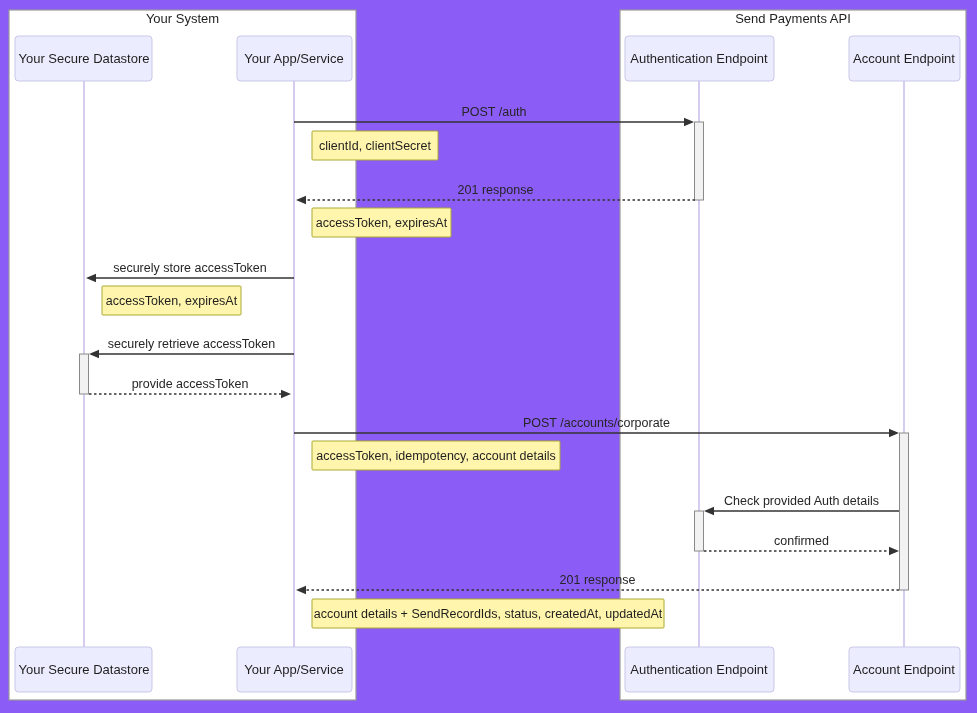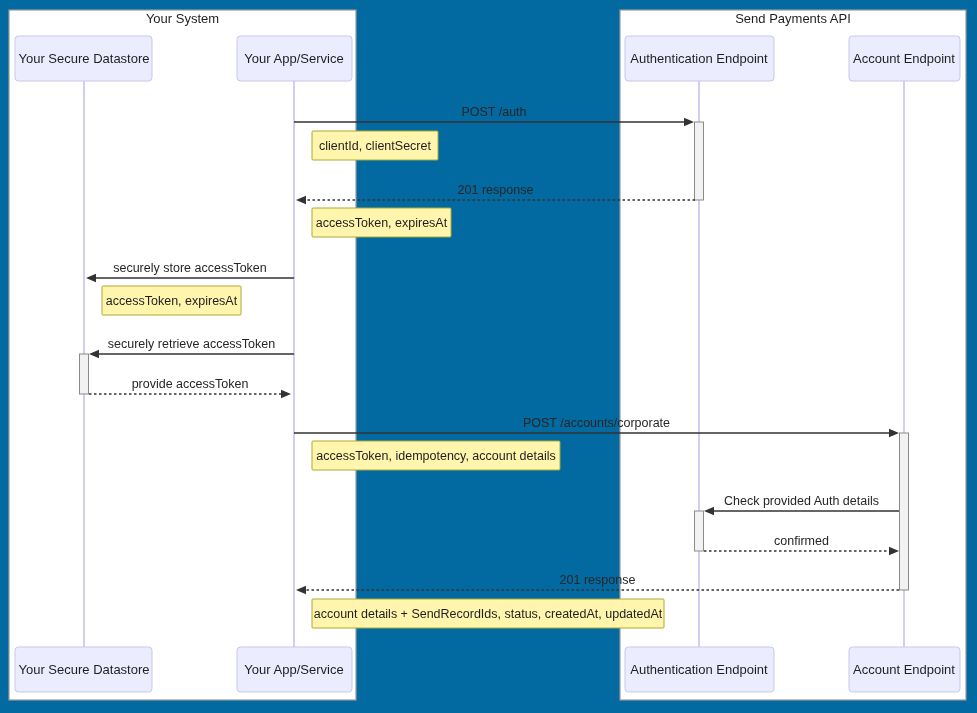--- a/index.html
+++ b/index.html
@@ -5,21 +5,21 @@
   html, body {
     margin: 0;
     padding: 0;
     background: #ffffff;
     font-family: "Liberation Sans", "DejaVu Sans", sans-serif;
   }
   .canvas {
     position: relative;
     width: 977px;
     height: 713px;
-    background: #0369a1;
+    background: #8b5cf6;
     overflow: hidden;
   }
   svg text {
     fill: #1f1f1f;
   }
   .group-rect   { fill: #ffffff; stroke: #9a9a9a; stroke-width: 1.2; }
   .group-label  { font-size: 13px; }
   .actor-rect   { fill: #ECECFF; stroke: #c7c7e6; stroke-width: 1; }
   .actor-label  { font-size: 13px; }
   .lifeline     { stroke: #d5ccf0; stroke-width: 2; }

